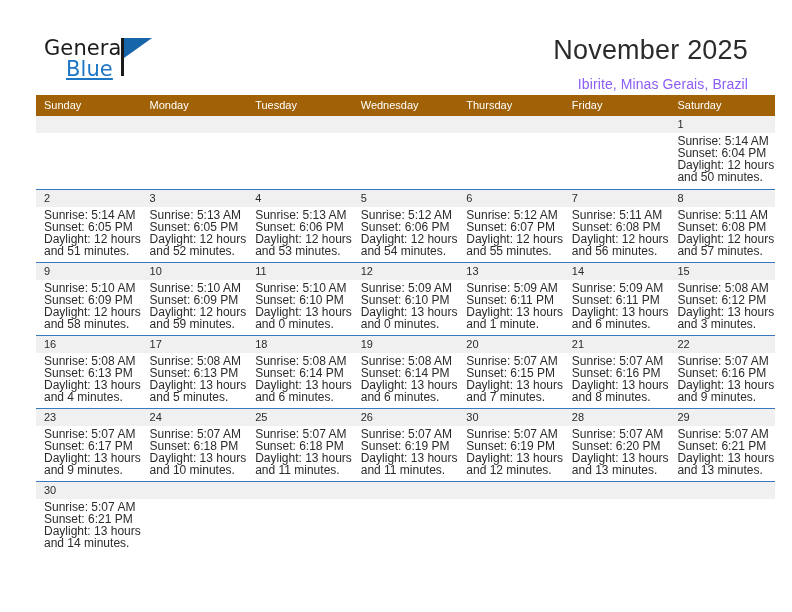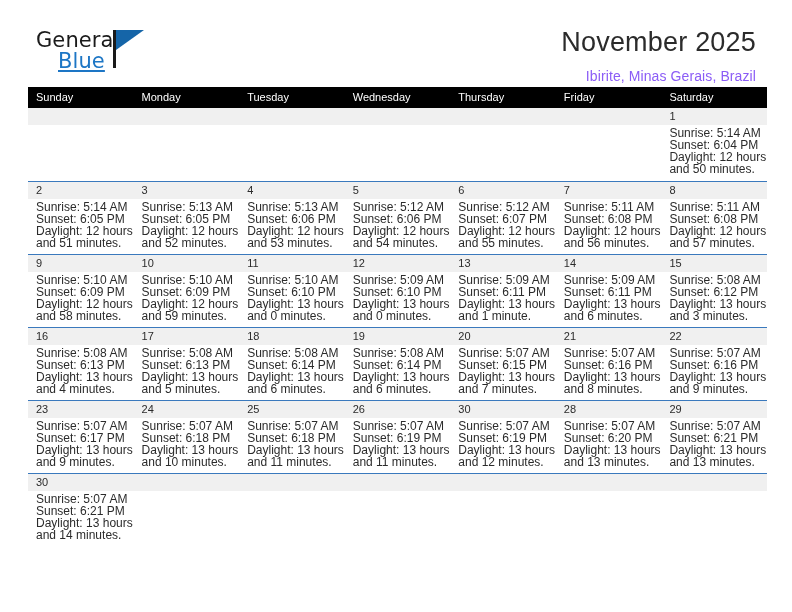--- a/index.html
+++ b/index.html
@@ -12,21 +12,21 @@
     width: 792px;
     height: 612px;
     font-family: "Liberation Sans", sans-serif;
     color: #222222;
     overflow: hidden;
   }
   .page {
     position: relative;
     width: 792px;
     height: 612px;
-    padding: 0;
+    padding: 8px;
   }
 
   
   .header {
     display: flex;
     align-items: flex-start;
     justify-content: space-between;
     padding: 26px 36px 0 28px;
     height: 78px;
   }
@@ -94,21 +94,21 @@
   }
 
   
   .calendar {
     margin: 9px 25px 0 28px;
     width: 739px;
   }
   .weekday-row {
     display: grid;
     grid-template-columns: repeat(7, 1fr);
-    background: #000000;
+    background: #a16207;
     height: 21px;
   }
   .weekday {
     color: #ffffff;
     font-size: 11px;
     line-height: 21px;
     padding-left: 8px;
     white-space: nowrap;
   }
 

